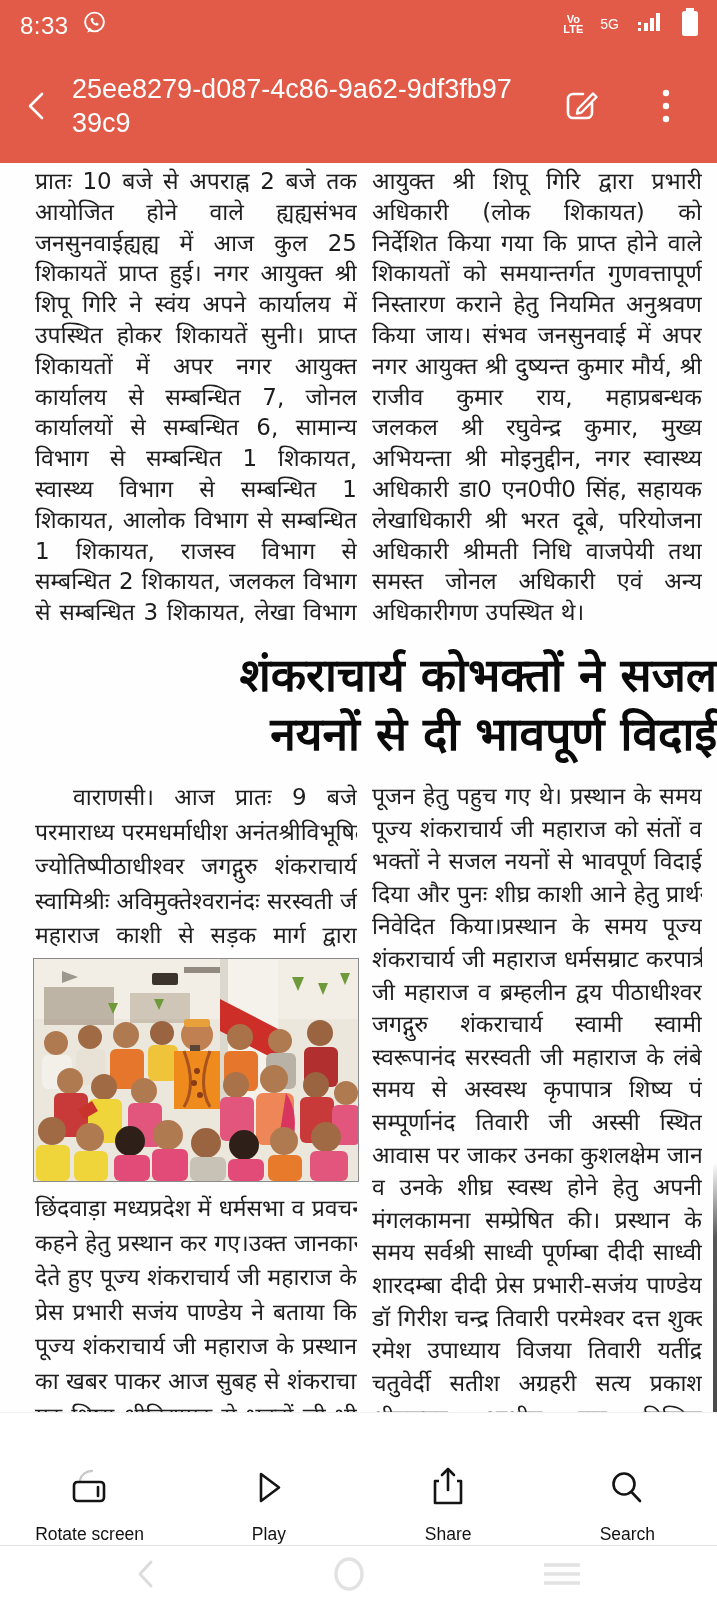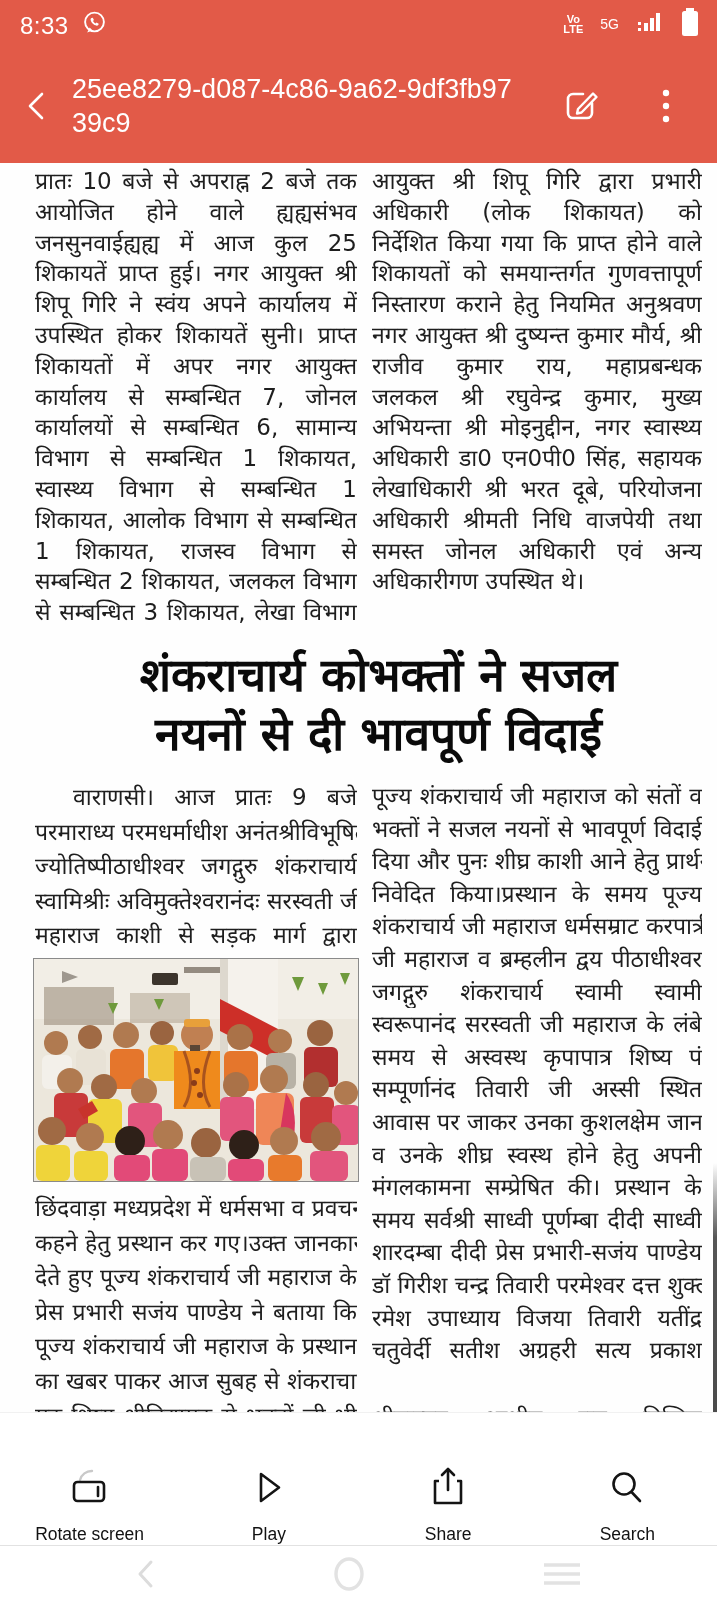--- a/index.html
+++ b/index.html
@@ -47,21 +47,21 @@
   .col { position:absolute; }
   .tline {
     font-size:23px; line-height:30.8px; white-space:nowrap;
     text-align:justify; text-align-last:justify; overflow:hidden;
   }
   .a1-left  { left:35px;  top:3px; width:322px; }
   .a1-right { left:372px; top:3px; width:330px; }
   .a1-right .tline:last-child { text-align-last:left; }
 
   .headline {
-    position:absolute; top:483px; left:0; width:717px; text-align:center;
+    position:absolute; top:483px; left:0; width:717px; text-align:right;
     font-weight:700; color:#0a0a0a; font-size:46px; line-height:59px;
     letter-spacing:0; 
     padding-left:40px;
   }
 
   .a2-left-top    { left:35px;  top:617px; width:322px; }
   .a2-left-top .tline    { line-height:34.6px; }
   .a2-left-top .tline:first-child { text-indent:38px; }
   .a2-left-bottom { left:35px;  top:1028px; width:322px; }
   .a2-left-bottom .tline { line-height:34.6px; }
@@ -180,20 +180,21 @@
         <div class="tline">1 शिकायत, राजस्व विभाग से</div>
         <div class="tline">सम्बन्धित 2 शिकायत, जलकल विभाग</div>
         <div class="tline">से सम्बन्धित 3 शिकायत, लेखा विभाग</div>
       </div>
     <div class="col a1-right">
         <div class="tline">आयुक्त श्री शिपू गिरि द्वारा प्रभारी</div>
         <div class="tline">अधिकारी (लोक शिकायत) को</div>
         <div class="tline">निर्देशित किया गया कि प्राप्त होने वाले</div>
         <div class="tline">शिकायतों को समयान्तर्गत गुणवत्तापूर्ण</div>
         <div class="tline">निस्तारण कराने हेतु नियमित अनुश्रवण</div>
+        <div class="tline">किया जाय। संभव जनसुनवाई में अपर</div>
         <div class="tline">नगर आयुक्त श्री दुष्यन्त कुमार मौर्य, श्री</div>
         <div class="tline">राजीव कुमार राय, महाप्रबन्धक</div>
         <div class="tline">जलकल श्री रघुवेन्द्र कुमार, मुख्य</div>
         <div class="tline">अभियन्ता श्री मोइनुद्दीन, नगर स्वास्थ्य</div>
         <div class="tline">अधिकारी डा0 एन0पी0 सिंह, सहायक</div>
         <div class="tline">लेखाधिकारी श्री भरत दूबे, परियोजना</div>
         <div class="tline">अधिकारी श्रीमती निधि वाजपेयी तथा</div>
         <div class="tline">समस्त जोनल अधिकारी एवं अन्य</div>
         <div class="tline">अधिकारीगण उपस्थित थे।</div>
       </div>
@@ -305,20 +306,21 @@
         <div class="tline">छिंदवाड़ा मध्यप्रदेश में धर्मसभा व प्रवचन</div>
         <div class="tline">कहने हेतु प्रस्थान कर गए।उक्त जानकारी</div>
         <div class="tline">देते हुए पूज्य शंकराचार्य जी महाराज के</div>
         <div class="tline">प्रेस प्रभारी सजंय पाण्डेय ने बताया कि</div>
         <div class="tline">पूज्य शंकराचार्य जी महाराज के प्रस्थान</div>
         <div class="tline">का खबर पाकर आज सुबह से शंकराचार्य</div>
       </div>
     <div class="col partial-line" style="left:35px; top:1236px; width:322px;">मठ शिष्य श्रीविद्यामठ से भक्तों जी भी</div>
 
     <div class="col a2-right">
+        <div class="tline">पूजन हेतु पहुच गए थे। प्रस्थान के समय</div>
         <div class="tline">पूज्य शंकराचार्य जी महाराज को संतों व</div>
         <div class="tline">भक्तों ने सजल नयनों से भावपूर्ण विदाई</div>
         <div class="tline">दिया और पुनः शीघ्र काशी आने हेतु प्रार्थना</div>
         <div class="tline">निवेदित किया।प्रस्थान के समय पूज्य</div>
         <div class="tline">शंकराचार्य जी महाराज धर्मसम्राट करपात्री</div>
         <div class="tline">जी महाराज व ब्रम्हलीन द्वय पीठाधीश्वर</div>
         <div class="tline">जगद्गुरु शंकराचार्य स्वामी स्वामी</div>
         <div class="tline">स्वरूपानंद सरस्वती जी महाराज के लंबे</div>
         <div class="tline">समय से अस्वस्थ कृपापात्र शिष्य पं</div>
         <div class="tline">सम्पूर्णानंद तिवारी जी अस्सी स्थित</div>

